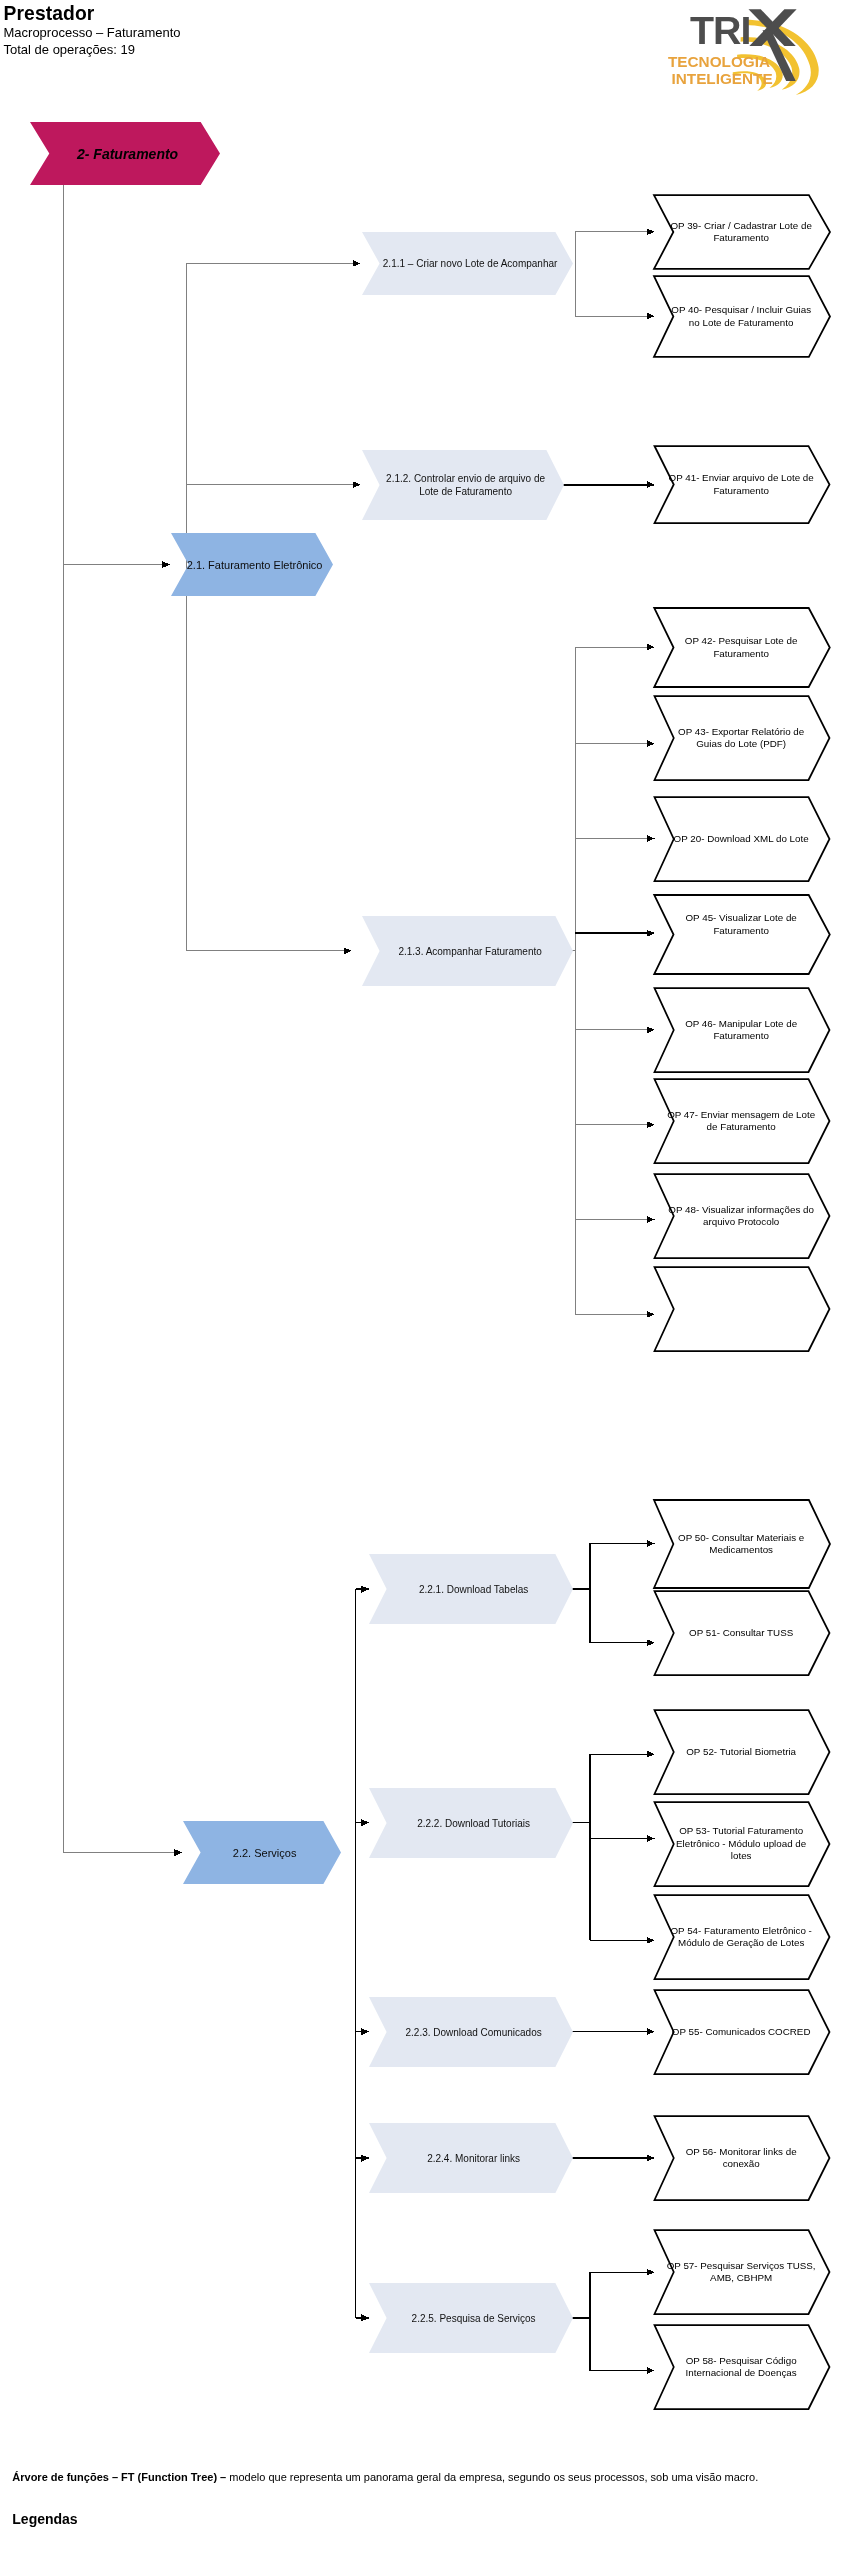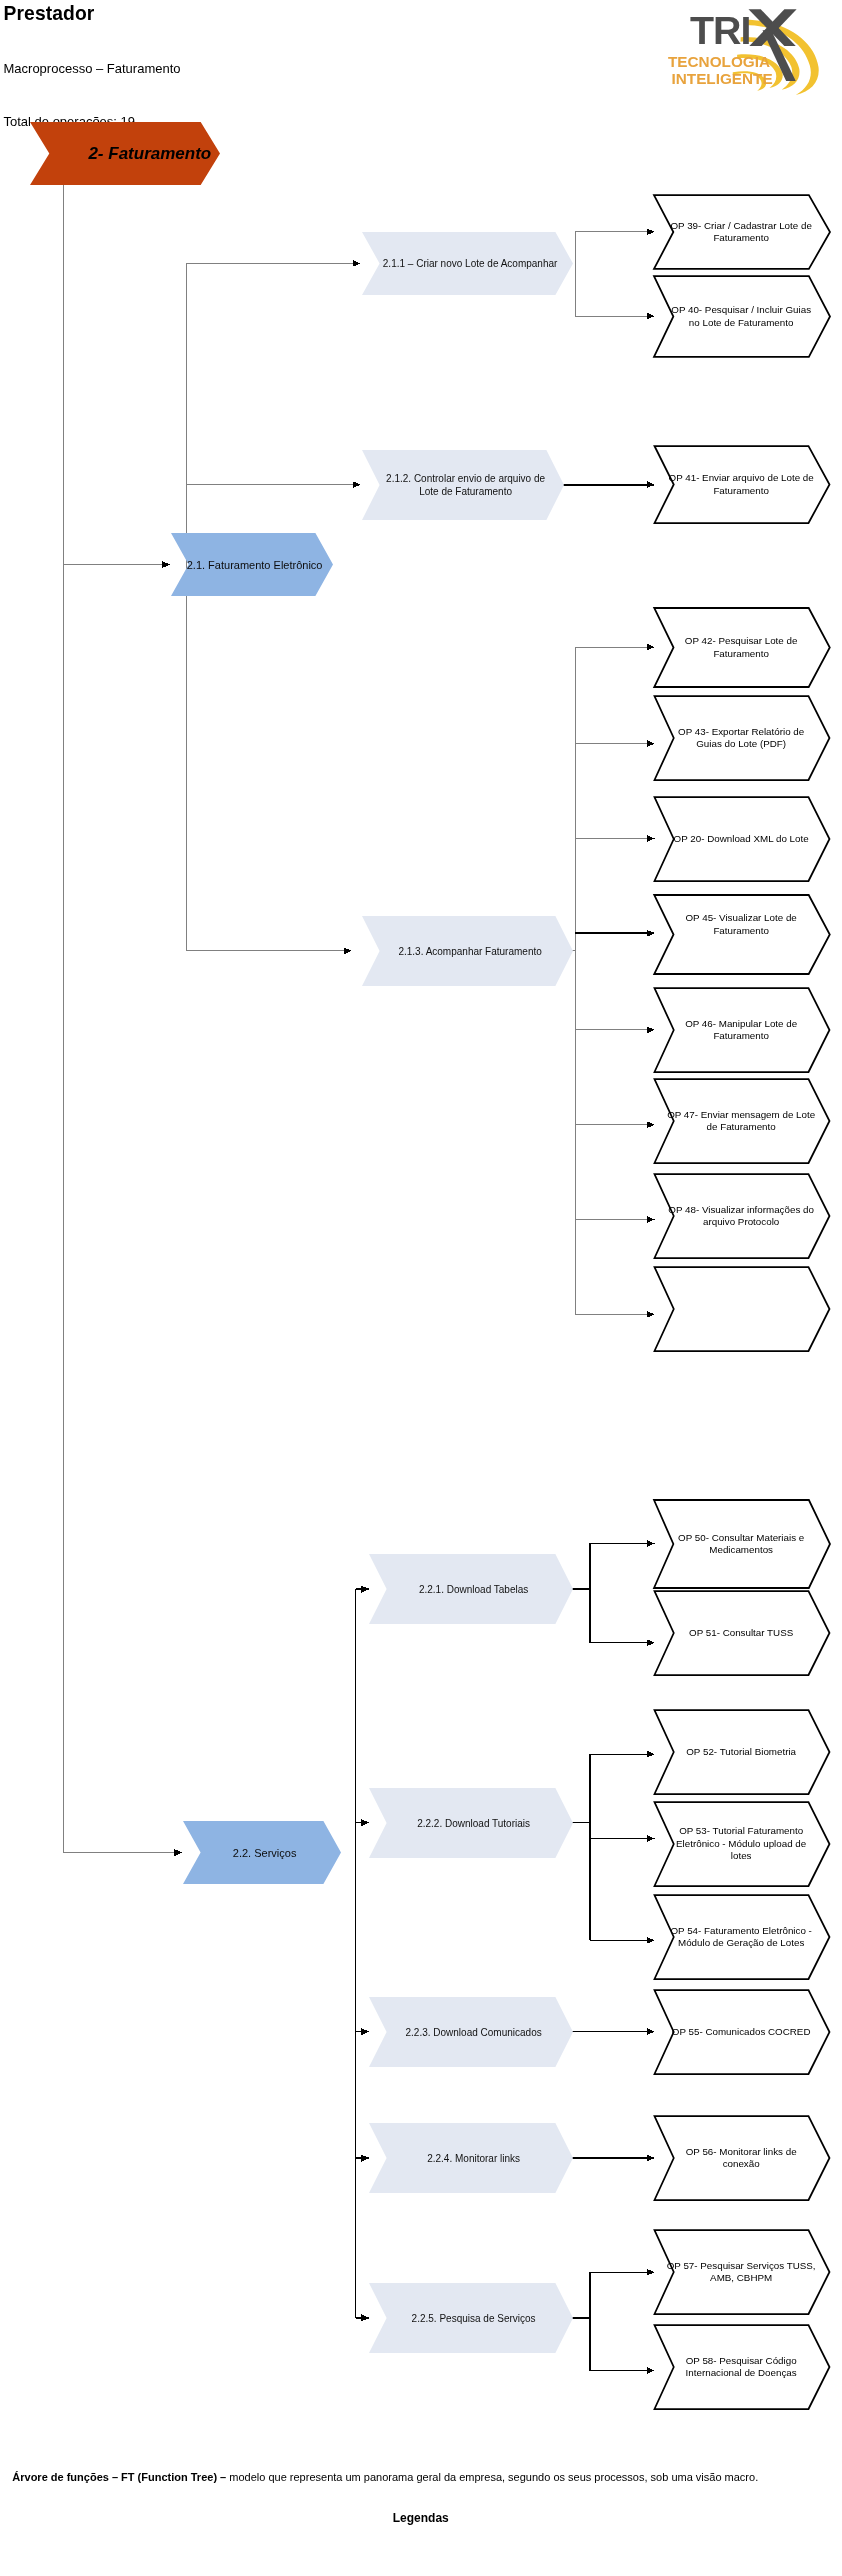--- a/index.html
+++ b/index.html
@@ -14,21 +14,21 @@
     height:2576px;
     overflow:hidden;
     background:#ffffff;
   }
 
   
   #header-block{position:absolute;left:3.5px;top:1.8px;}
   #doc-title{
     font-size:19.3px;font-weight:bold;line-height:23px;letter-spacing:0.1px;
   }
-  .head-sub{font-size:13px;line-height:16.7px;font-weight:normal;margin-top:36px;}
+  .head-sub{font-size:13px;line-height:16.7px;font-weight:normal;}
 
   
   #logo{position:absolute;left:615px;top:3.5px;width:211px;height:98px;}
   #logo svg{display:block;}
 
   
   #wires{position:absolute;left:0;top:0;width:843px;height:2576px;}
   #wires line, #wires path{shape-rendering:crispEdges;}
 
   
@@ -36,23 +36,23 @@
     position:absolute;
     box-sizing:border-box;
     display:flex;align-items:center;justify-content:center;
     text-align:center;
     padding:0 8.8px 0 14px;
   }
   .chev .lbl{position:relative;z-index:2;display:block;}
 
   
   .lvl1{
-    background:#c2410c;
+    background:#be185d;
     clip-path:polygon(0 0, calc(100% - 19.3px) 0, 100% 50%, calc(100% - 19.3px) 100%, 0 100%, 19.3px 50%);
-    font-size:17px;font-weight:bold;font-style:italic;color:#000;justify-content:flex-end;
+    font-size:14px;font-weight:bold;font-style:italic;color:#000;
   }
   
   .lvl2{
     background:#8EB4E3;
     clip-path:polygon(0 0, calc(100% - 17.6px) 0, 100% 50%, calc(100% - 17.6px) 100%, 0 100%, 17.6px 50%);
     font-size:11px;color:#0d0d0d;line-height:14px;
   }
   
   .lvl3{
     background:#E3E8F2;
@@ -71,21 +71,21 @@
     display:flex;align-items:center;justify-content:center;
     text-align:center;
     font-size:9.8px;line-height:12.5px;color:#000;
     z-index:2;
   }
 
   
   #footer{position:absolute;left:12.3px;top:2469px;width:817px;}
   #caption{font-size:11px;line-height:16px;}
   #caption b{font-weight:bold;}
-  #legend-title{font-size:12px;font-weight:bold;margin-top:26px;text-align:center;}
+  #legend-title{font-size:14px;font-weight:bold;margin-top:26px;}
 </style>
 </head>
 <body>
 
 <div id="page">
 
   <div id="header-block">
     <div id="doc-title">Prestador</div>
     <div class="head-sub">Macroprocesso – Faturamento</div>
     <div class="head-sub">Total de operações: 19</div>

